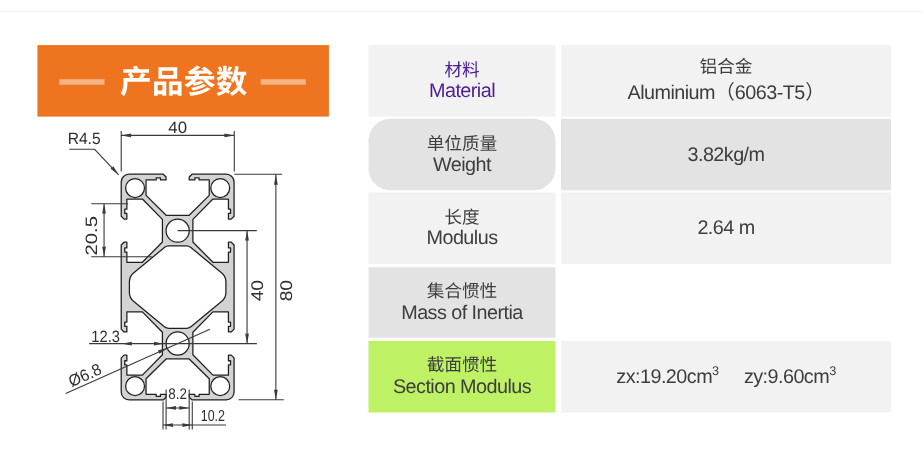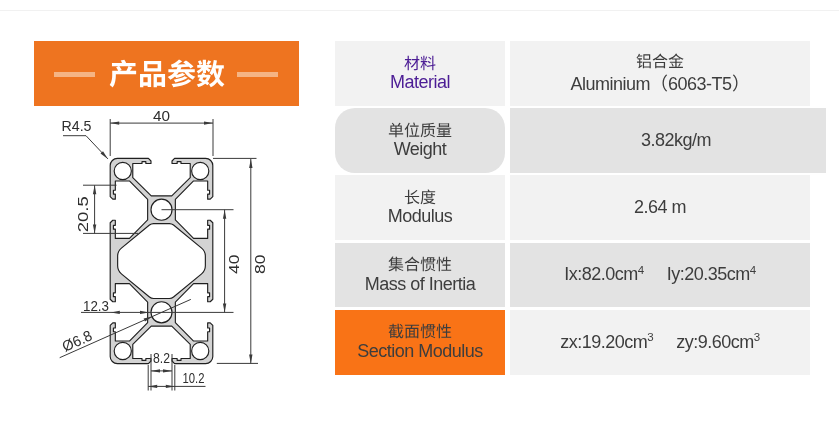--- a/index.html
+++ b/index.html
@@ -140,21 +140,21 @@
             <path d="M221 -437H459V-329H221ZM536 -437H785V-329H536ZM221 -603H459V-497H221ZM536 -603H785V-497H536ZM709 -836C686 -785 645 -715 609 -667H366L407 -687C387 -729 340 -791 299 -836L236 -806C272 -764 311 -707 333 -667H148V-265H459V-170H54V-100H459V79H536V-100H949V-170H536V-265H861V-667H693C725 -709 760 -761 790 -809Z" fill="currentColor"></path>
           </svg><svg viewBox="0 -880 1000 1000" class="cjk" style="width: 16px; height: 16px;">
             <path d="M369 -658V-585H914V-658ZM435 -509C465 -370 495 -185 503 -80L577 -102C567 -204 536 -384 503 -525ZM570 -828C589 -778 609 -712 617 -669L692 -691C682 -734 660 -797 641 -847ZM326 -34V38H955V-34H748C785 -168 826 -365 853 -519L774 -532C756 -382 716 -169 678 -34ZM286 -836C230 -684 136 -534 38 -437C51 -420 73 -381 81 -363C115 -398 148 -439 180 -484V78H255V-601C294 -669 329 -742 357 -815Z" fill="currentColor"></path>
           </svg><svg viewBox="0 -880 1000 1000" class="cjk" style="width: 16px; height: 16px;">
             <path d="M594 -69C695 -32 821 31 890 74L943 23C873 -17 747 -77 647 -115ZM542 -348V-258C542 -178 521 -60 212 21C230 36 252 63 262 79C585 -16 619 -155 619 -257V-348ZM291 -460V-114H366V-389H796V-110H874V-460H587L601 -558H950V-625H608L619 -734C720 -745 814 -758 891 -775L831 -835C673 -799 382 -776 140 -766V-487C140 -334 131 -121 36 30C55 37 88 56 102 68C200 -89 214 -324 214 -487V-558H525L514 -460ZM531 -625H214V-704C319 -708 432 -716 539 -726Z" fill="currentColor"></path>
           </svg><svg viewBox="0 -880 1000 1000" class="cjk" style="width: 16px; height: 16px;">
             <path d="M250 -665H747V-610H250ZM250 -763H747V-709H250ZM177 -808V-565H822V-808ZM52 -522V-465H949V-522ZM230 -273H462V-215H230ZM535 -273H777V-215H535ZM230 -373H462V-317H230ZM535 -373H777V-317H535ZM47 -3V55H955V-3H535V-61H873V-114H535V-169H851V-420H159V-169H462V-114H131V-61H462V-3Z" fill="currentColor"></path>
           </svg></div>
         <div class="line">Weight</div>
       </div>
-      <div class="cell val" style="background: rgb(227, 227, 227); color: rgb(61, 61, 61); padding-left: 16px;">
+      <div class="cell val" style="background: rgb(227, 227, 227); color: rgb(61, 61, 61);">
         <div class="line"><span class="item">3.82kg/m</span></div>
       </div>
     </div>
     <div class="srow" style="top: 134.4px;">
       <div class="cell lab" style="background: rgb(242, 242, 242); color: rgb(61, 61, 61);">
         <div class="line cn"><svg viewBox="0 -880 1000 1000" class="cjk" style="width: 16px; height: 16px;">
             <path d="M769 -818C682 -714 536 -619 395 -561C414 -547 444 -517 458 -500C593 -567 745 -671 844 -786ZM56 -449V-374H248V-55C248 -15 225 0 207 7C219 23 233 56 238 74C262 59 300 47 574 -27C570 -43 567 -75 567 -97L326 -38V-374H483C564 -167 706 -19 914 51C925 28 949 -3 967 -20C775 -75 635 -202 561 -374H944V-449H326V-835H248V-449Z" fill="currentColor"></path>
           </svg><svg viewBox="0 -880 1000 1000" class="cjk" style="width: 16px; height: 16px;">
             <path d="M386 -644V-557H225V-495H386V-329H775V-495H937V-557H775V-644H701V-557H458V-644ZM701 -495V-389H458V-495ZM757 -203C713 -151 651 -110 579 -78C508 -111 450 -153 408 -203ZM239 -265V-203H369L335 -189C376 -133 431 -86 497 -47C403 -17 298 1 192 10C203 27 217 56 222 74C347 60 469 35 576 -7C675 37 792 65 918 80C927 61 946 31 962 15C852 5 749 -15 660 -46C748 -93 821 -157 867 -243L820 -268L807 -265ZM473 -827C487 -801 502 -769 513 -741H126V-468C126 -319 119 -105 37 46C56 52 89 68 104 80C188 -78 201 -309 201 -469V-670H948V-741H598C586 -773 566 -813 548 -845Z" fill="currentColor"></path>
           </svg></div>
@@ -170,26 +170,23 @@
             <path d="M460 -292V-225H54V-162H393C297 -90 153 -26 29 6C46 22 67 50 79 69C207 29 357 -47 460 -135V79H535V-138C637 -52 789 23 920 61C931 42 952 15 968 -1C843 -31 701 -92 605 -162H947V-225H535V-292ZM490 -552V-486H247V-552ZM467 -824C483 -797 500 -763 512 -734H286C307 -765 326 -797 343 -827L265 -842C221 -754 140 -642 30 -558C47 -548 72 -526 85 -510C116 -536 145 -563 172 -591V-271H247V-303H919V-363H562V-432H849V-486H562V-552H846V-606H562V-672H887V-734H591C578 -766 556 -810 534 -843ZM490 -606H247V-672H490ZM490 -432V-363H247V-432Z" fill="currentColor"></path>
           </svg><svg viewBox="0 -880 1000 1000" class="cjk" style="width: 16px; height: 16px;">
             <path d="M517 -843C415 -688 230 -554 40 -479C61 -462 82 -433 94 -413C146 -436 198 -463 248 -494V-444H753V-511C805 -478 859 -449 916 -422C927 -446 950 -473 969 -490C810 -557 668 -640 551 -764L583 -809ZM277 -513C362 -569 441 -636 506 -710C582 -630 662 -567 749 -513ZM196 -324V78H272V22H738V74H817V-324ZM272 -48V-256H738V-48Z" fill="currentColor"></path>
           </svg><svg viewBox="0 -880 1000 1000" class="cjk" style="width: 16px; height: 16px;">
             <path d="M598 -294V-194C598 -124 564 -33 290 23C306 37 327 64 336 80C627 12 672 -96 672 -192V-294ZM659 -45C747 -12 860 42 915 80L955 24C896 -13 783 -64 697 -94ZM391 -418V-95H460V-361H807V-99H878V-418ZM170 -840V79H242V-840ZM87 -647C82 -565 65 -455 37 -390L95 -368C124 -441 140 -556 142 -639ZM245 -656C270 -595 295 -513 305 -464L359 -489C349 -535 323 -615 296 -675ZM811 -612 804 -534H667L678 -612ZM816 -663H684L693 -741H823ZM485 -612H616L604 -534H474ZM502 -741H631L622 -663H491ZM333 -670V-604H419L402 -475H865L877 -604H960V-670H882L894 -800H445L428 -670Z" fill="currentColor"></path>
           </svg><svg viewBox="0 -880 1000 1000" class="cjk" style="width: 16px; height: 16px;">
             <path d="M172 -840V79H247V-840ZM80 -650C73 -569 55 -459 28 -392L87 -372C113 -445 131 -560 137 -642ZM254 -656C283 -601 313 -528 323 -483L379 -512C368 -554 337 -625 307 -679ZM334 -27V44H949V-27H697V-278H903V-348H697V-556H925V-628H697V-836H621V-628H497C510 -677 522 -730 532 -782L459 -794C436 -658 396 -522 338 -435C356 -427 390 -410 405 -400C431 -443 454 -496 474 -556H621V-348H409V-278H621V-27Z" fill="currentColor"></path>
           </svg></div>
         <div class="line">Mass of Inertia</div>
       </div>
-      <div class="cell val" style="background: rgb(227, 227, 227); color: rgb(61, 61, 61);">
-        <div class="line"><span class="item">Ix:82.0cm<sup>4</sup></span><span class="item">Iy:20.35cm<sup>4</sup></span></div>
-      </div>
     </div>
     <div class="srow" style="top: 268.8px;">
-      <div class="cell lab" style="background: #f97316; color: rgb(61, 61, 61);">
+      <div class="cell lab" style="background: #bef264; color: rgb(61, 61, 61);">
         <div class="line cn"><svg viewBox="0 -880 1000 1000" class="cjk" style="width: 16px; height: 16px;">
             <path d="M723 -782C778 -740 840 -677 869 -635L924 -678C894 -719 831 -779 776 -819ZM314 -497C330 -473 347 -443 359 -418H218C234 -446 248 -474 260 -503L197 -520C161 -433 102 -346 37 -289C53 -279 79 -257 90 -246C105 -261 121 -278 136 -296V59H202V6H531L500 28C519 42 541 64 553 80C608 42 657 -5 701 -58C738 22 787 69 850 69C921 69 946 24 959 -127C940 -133 915 -149 899 -165C894 -48 883 -4 857 -4C816 -4 780 -48 752 -126C816 -222 865 -333 901 -450L833 -470C807 -381 771 -294 725 -217C704 -302 689 -409 680 -531H949V-596H676C672 -672 670 -754 671 -839H597C597 -755 599 -674 604 -596H354V-684H536V-747H354V-839H282V-747H95V-684H282V-596H52V-531H608C619 -376 639 -240 671 -136C637 -90 598 -48 555 -13V-55H407V-124H538V-175H407V-244H538V-294H407V-359H557V-418H429C418 -447 394 -489 369 -519ZM345 -244V-175H202V-244ZM345 -294H202V-359H345ZM345 -124V-55H202V-124Z" fill="currentColor"></path>
           </svg><svg viewBox="0 -880 1000 1000" class="cjk" style="width: 16px; height: 16px;">
             <path d="M389 -334H601V-221H389ZM389 -395V-506H601V-395ZM389 -160H601V-43H389ZM58 -774V-702H444C437 -661 426 -614 416 -576H104V80H176V27H820V80H896V-576H493L532 -702H945V-774ZM176 -43V-506H320V-43ZM820 -43H670V-506H820Z" fill="currentColor"></path>
           </svg><svg viewBox="0 -880 1000 1000" class="cjk" style="width: 16px; height: 16px;">
             <path d="M598 -294V-194C598 -124 564 -33 290 23C306 37 327 64 336 80C627 12 672 -96 672 -192V-294ZM659 -45C747 -12 860 42 915 80L955 24C896 -13 783 -64 697 -94ZM391 -418V-95H460V-361H807V-99H878V-418ZM170 -840V79H242V-840ZM87 -647C82 -565 65 -455 37 -390L95 -368C124 -441 140 -556 142 -639ZM245 -656C270 -595 295 -513 305 -464L359 -489C349 -535 323 -615 296 -675ZM811 -612 804 -534H667L678 -612ZM816 -663H684L693 -741H823ZM485 -612H616L604 -534H474ZM502 -741H631L622 -663H491ZM333 -670V-604H419L402 -475H865L877 -604H960V-670H882L894 -800H445L428 -670Z" fill="currentColor"></path>
           </svg><svg viewBox="0 -880 1000 1000" class="cjk" style="width: 16px; height: 16px;">
             <path d="M172 -840V79H247V-840ZM80 -650C73 -569 55 -459 28 -392L87 -372C113 -445 131 -560 137 -642ZM254 -656C283 -601 313 -528 323 -483L379 -512C368 -554 337 -625 307 -679ZM334 -27V44H949V-27H697V-278H903V-348H697V-556H925V-628H697V-836H621V-628H497C510 -677 522 -730 532 -782L459 -794C436 -658 396 -522 338 -435C356 -427 390 -410 405 -400C431 -443 454 -496 474 -556H621V-348H409V-278H621V-27Z" fill="currentColor"></path>
           </svg></div>
         <div class="line">Section Modulus</div>

